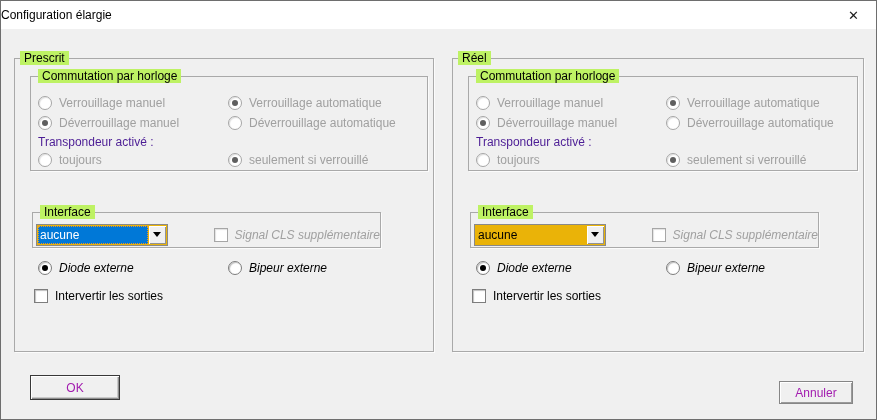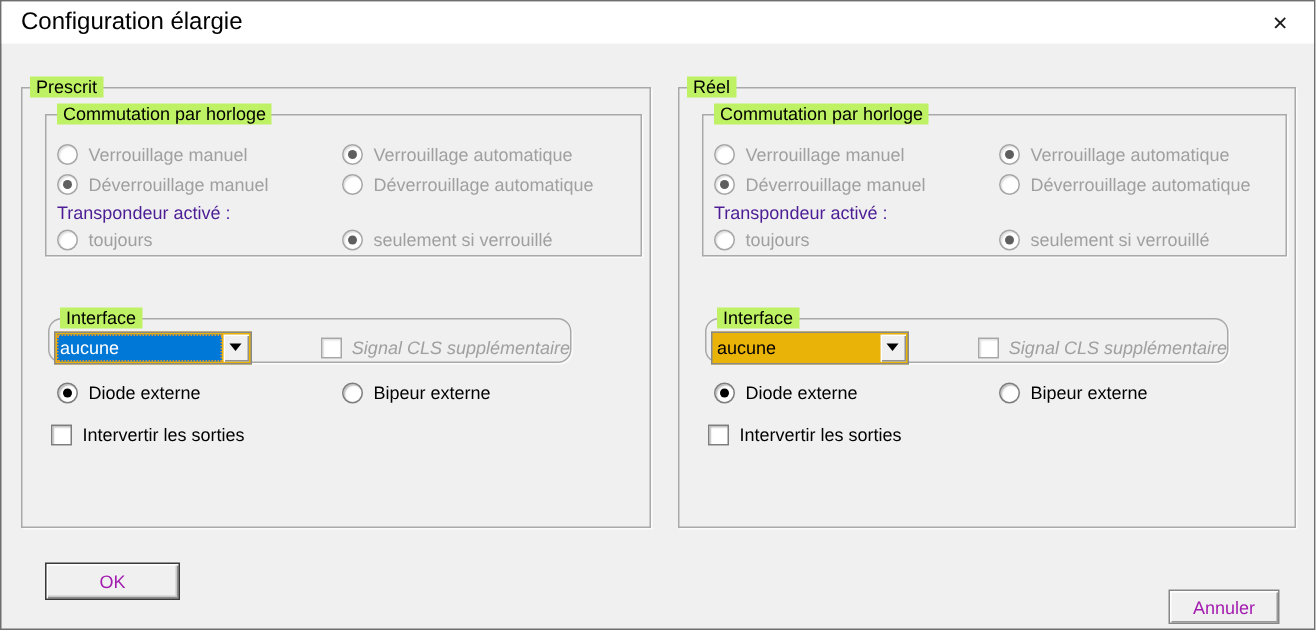--- a/index.html
+++ b/index.html
@@ -1,21 +1,21 @@
 <!DOCTYPE html>
 <html style="--selection: #0078d7; --disabled_text: #a0a0a0;"><head>
 <meta charset="utf-8">
 <style>
   html,body{margin:0;padding:0;background:#d8d8d8;}
   body{font-family:"Liberation Sans",sans-serif;font-size:12px;color:#000;}
   .dialog{position:relative;width:877px;height:420px;box-sizing:border-box;
     border:1px solid #6e6e6e;background:#f0f0f0;overflow:hidden;}
   
   .titlebar{height:28px;background:#ffffff;display:flex;align-items:center;}
-  .title{padding-left:13px;font-size:16px;}
+  .title{font-size:12px;}
   .close{margin-left:auto;width:45px;height:28px;display:flex;align-items:center;
     justify-content:center;font-size:13px;color:#1a1a1a;cursor:pointer;}
   
   .panels{display:flex;gap:18px;margin:29px 12px 0 13px;height:294px;}
   .groupbox{border:1px solid #a9a9a9;box-shadow:1px 1px 0 #fbfbfb;position:relative;
     box-sizing:border-box;}
   .panel{height:294px;}
   .panel.left{width:420px;flex:none;}
   .panel.right{flex:1;}
   .legend{position:absolute;top:-8px;left:5px;background:#bef264;padding:0 4px;
@@ -31,42 +31,42 @@
   .radio{width:12px;height:12px;border-radius:50%;background:#fff;flex:none;
     border:1px solid #7d7d7d;box-shadow:inset 1px 1px 1px rgba(0,0,0,.25);position:relative;}
   .radio.sel::after{content:"";position:absolute;inset:3px;border-radius:50%;background:#000;}
   .checkbox{width:12px;height:12px;background:#fff;flex:none;
     border:1px solid #7d7d7d;box-shadow:inset 1px 1px 1px rgba(0,0,0,.25);}
   .disabled .radio,.disabled .checkbox{border-color:#a6a6a6;box-shadow:inset 1px 1px 1px rgba(0,0,0,.12);}
   .disabled .radio.sel::after{background:#5f5f5f;}
   .lbl{color:#000;}
   .disabled .lbl{color:var(--disabled_text,#a0a0a0);}
   
-  .interface-group{margin:41px 0 0 17px;width:349px;height:30px;display:flex;
-    align-items:center;padding:9px 0 0 3px;border-radius:9px;}
+  .interface-group{margin:41px 0 0 17px;width:349px;height:36px;display:flex;
+    align-items:center;padding:9px 0 0 3px;}
   .combo{width:146px;height:22px;box-sizing:border-box;border:1px solid #898989;
     background:#eab308;display:flex;padding:1px;cursor:pointer;}
   .combo-text{flex:1;display:flex;align-items:center;padding-left:2px;overflow:hidden;}
   .combo.focused .combo-text{background:var(--selection,#0078d7);color:#fff;
     outline:1px dotted #e0953a;outline-offset:-1px;}
   .combo-arrow{width:17px;margin-left:1px;background:#f0f0f0;flex:none;
     box-shadow:inset 1px 1px 0 #ffffff,inset -1px -1px 0 #929292;
     display:flex;align-items:center;justify-content:center;}
   .tri{width:0;height:0;border-left:4px solid transparent;border-right:4px solid transparent;
     border-top:5px solid #000;}
   .cls-check{margin-left:46px;height:22px;font-style:italic;}
   
-  .output-row{margin:10px 0 4px 16px;}
+  .output-row{margin:10px 0 4px 16px;font-style:italic;}
   .invert-row{margin:8px 0 0 19px;height:20px;}
   
   .btn{position:absolute;font-family:"Liberation Sans",sans-serif;font-size:12px;
     background:#f0f0f0;color:#a21caf;padding:0;cursor:pointer;}
   .btn.ok{left:29px;top:374px;width:90px;height:25px;border:1px solid #383838;
     box-shadow:inset 1px 1px 0 #ffffff,inset -1px -1px 0 #8e8e8e,inset -2px -2px 0 #c9c9c9;}
-  .btn.cancel{right:23px;top:392px;width:74px;height:23px;border:1px solid #868686;
+  .btn.cancel{right:23px;top:380px;width:74px;height:23px;border:1px solid #868686;
     box-shadow:inset 1px 1px 0 #ffffff,inset -1px -1px 0 #9a9a9a;}
 </style>
 </head>
 <body>
 
 <div class="dialog">
 
   <div class="titlebar">
     <span class="title">Configuration élargie</span>
     <span class="close">✕</span>

